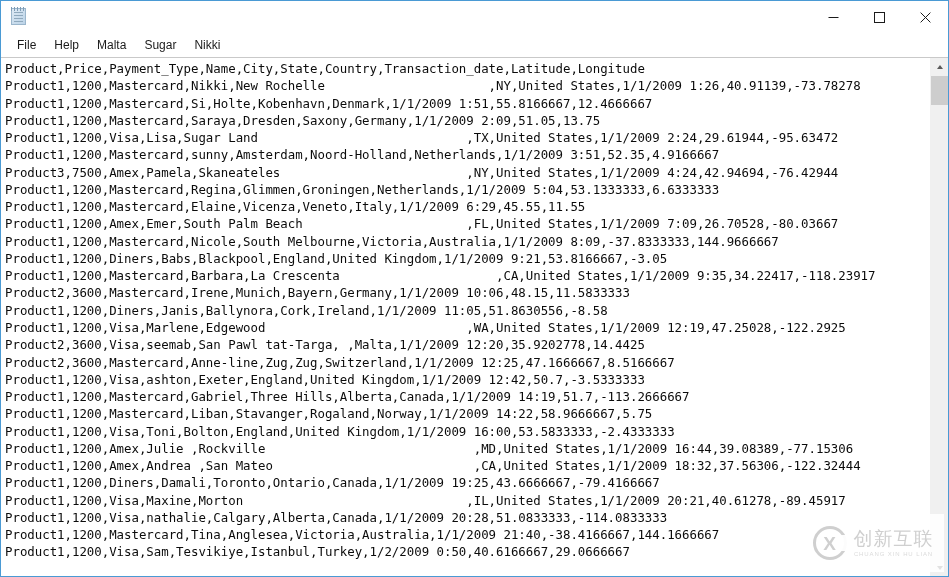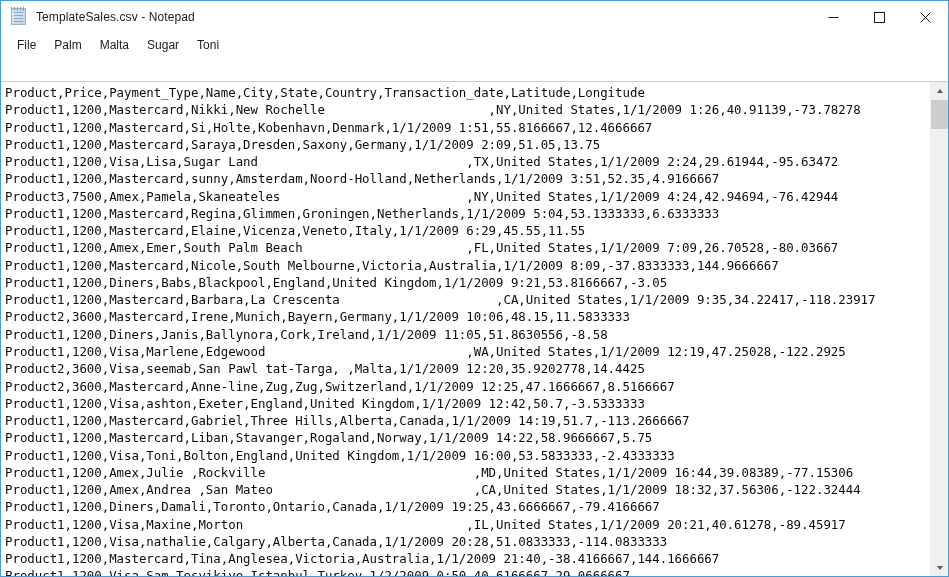--- a/index.html
+++ b/index.html
@@ -107,21 +107,20 @@
     text-align: center;
   }
   
   #editor-wrap {
     flex: 1 1 auto;
     position: relative;
     display: flex;
     border-top: 1px solid #c9c9c9;
     background: #5eead4;
     overflow: hidden;
-    margin-top: 24px;
   }
   #text-area {
     flex: 1 1 auto;
     overflow: hidden;
     padding: 2px 0 0 4px;
     background: #ffffff;
     box-sizing: border-box;
   }
   #text-area pre {
     margin: 0;
@@ -242,21 +241,20 @@
 </head>
 <body>
 
 <div id="app-window">
 
   <div id="titlebar">
     <div id="title-icon">
       <div class="pad"></div>
       <div class="spiral"></div>
     </div>
-    <div id="title-text">TemplateSales.csv - Notepad</div>
 
     <div id="window-controls">
       <button class="wc-btn" title="Minimize">
         <svg width="11" height="11" viewBox="0 0 11 11">
           <line x1="0.5" y1="5.5" x2="10.5" y2="5.5" stroke="#1b1b1b" stroke-width="1"></line>
         </svg>
       </button>
       <button class="wc-btn" title="Maximize">
         <svg width="11" height="11" viewBox="0 0 11 11">
           <rect x="0.5" y="0.5" width="10" height="10" fill="none" stroke="#1b1b1b" stroke-width="1"></rect>
@@ -266,24 +264,24 @@
         <svg width="11" height="11" viewBox="0 0 11 11">
           <line x1="0.6" y1="0.6" x2="10.4" y2="10.4" stroke="#1b1b1b" stroke-width="1"></line>
           <line x1="10.4" y1="0.6" x2="0.6" y2="10.4" stroke="#1b1b1b" stroke-width="1"></line>
         </svg>
       </button>
     </div>
   </div>
 
   <div id="menubar">
     <div class="menu-item">File</div>
-    <div class="menu-item">Palm</div>
+    <div class="menu-item">Help</div>
     <div class="menu-item">Malta</div>
     <div class="menu-item">Sugar</div>
-    <div class="menu-item">Toni</div>
+    <div class="menu-item">Nikki</div>
   </div>
 
   <div id="editor-wrap">
     <div id="text-area">
       <pre>Product,Price,Payment_Type,Name,City,State,Country,Transaction_date,Latitude,Longitude
 Product1,1200,Mastercard,Nikki,New Rochelle                      ,NY,United States,1/1/2009 1:26,40.91139,-73.78278
 Product1,1200,Mastercard,Si,Holte,Kobenhavn,Denmark,1/1/2009 1:51,55.8166667,12.4666667
 Product1,1200,Mastercard,Saraya,Dresden,Saxony,Germany,1/1/2009 2:09,51.05,13.75
 Product1,1200,Visa,Lisa,Sugar Land                            ,TX,United States,1/1/2009 2:24,29.61944,-95.63472
 Product1,1200,Mastercard,sunny,Amsterdam,Noord-Holland,Netherlands,1/1/2009 3:51,52.35,4.9166667
@@ -316,14 +314,23 @@
       <div id="vscroll-up">
         <span class="arrow-up"></span>
       </div>
       <div id="vscroll-thumb"></div>
       <div id="vscroll-down">
         <span class="arrow-down"></span>
       </div>
     </div>
   </div>
 
+  <div id="watermark">
+    <div class="wm-inner">
+      <div class="wm-mark"></div>
+      <div class="wm-texts">
+        <div class="wm-cn">创新互联</div>
+        <div class="wm-en">CHUANG XIN HU LIAN</div>
+      </div>
+    </div>
+  </div>
 
 </div>
 
 </body></html>

